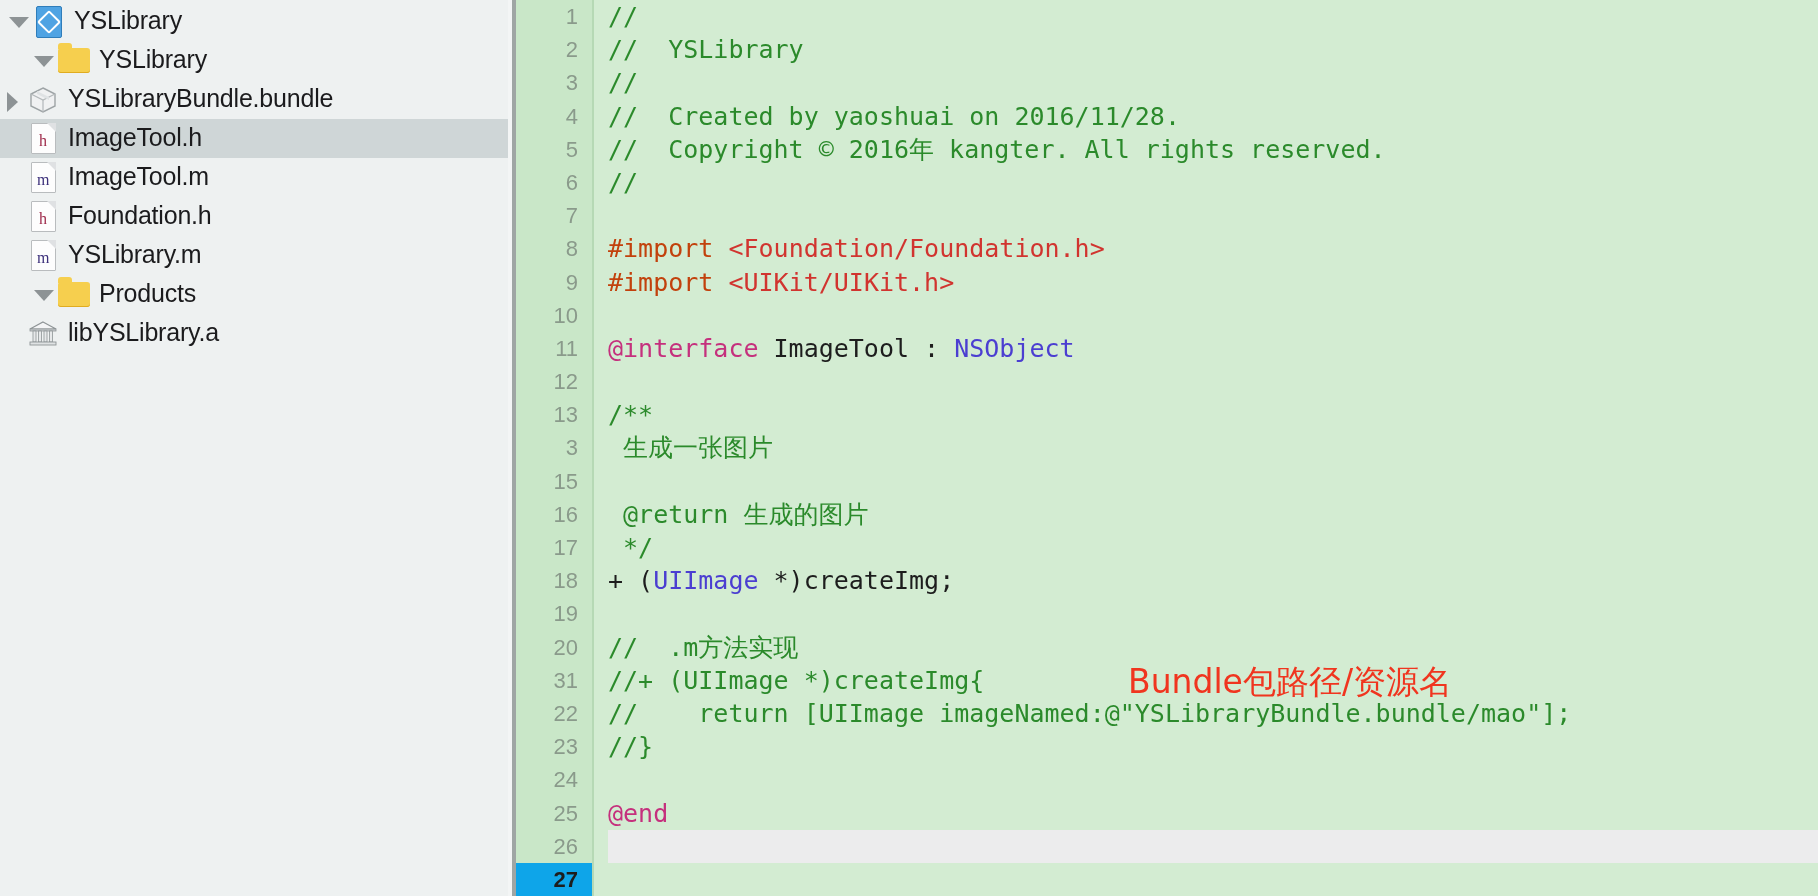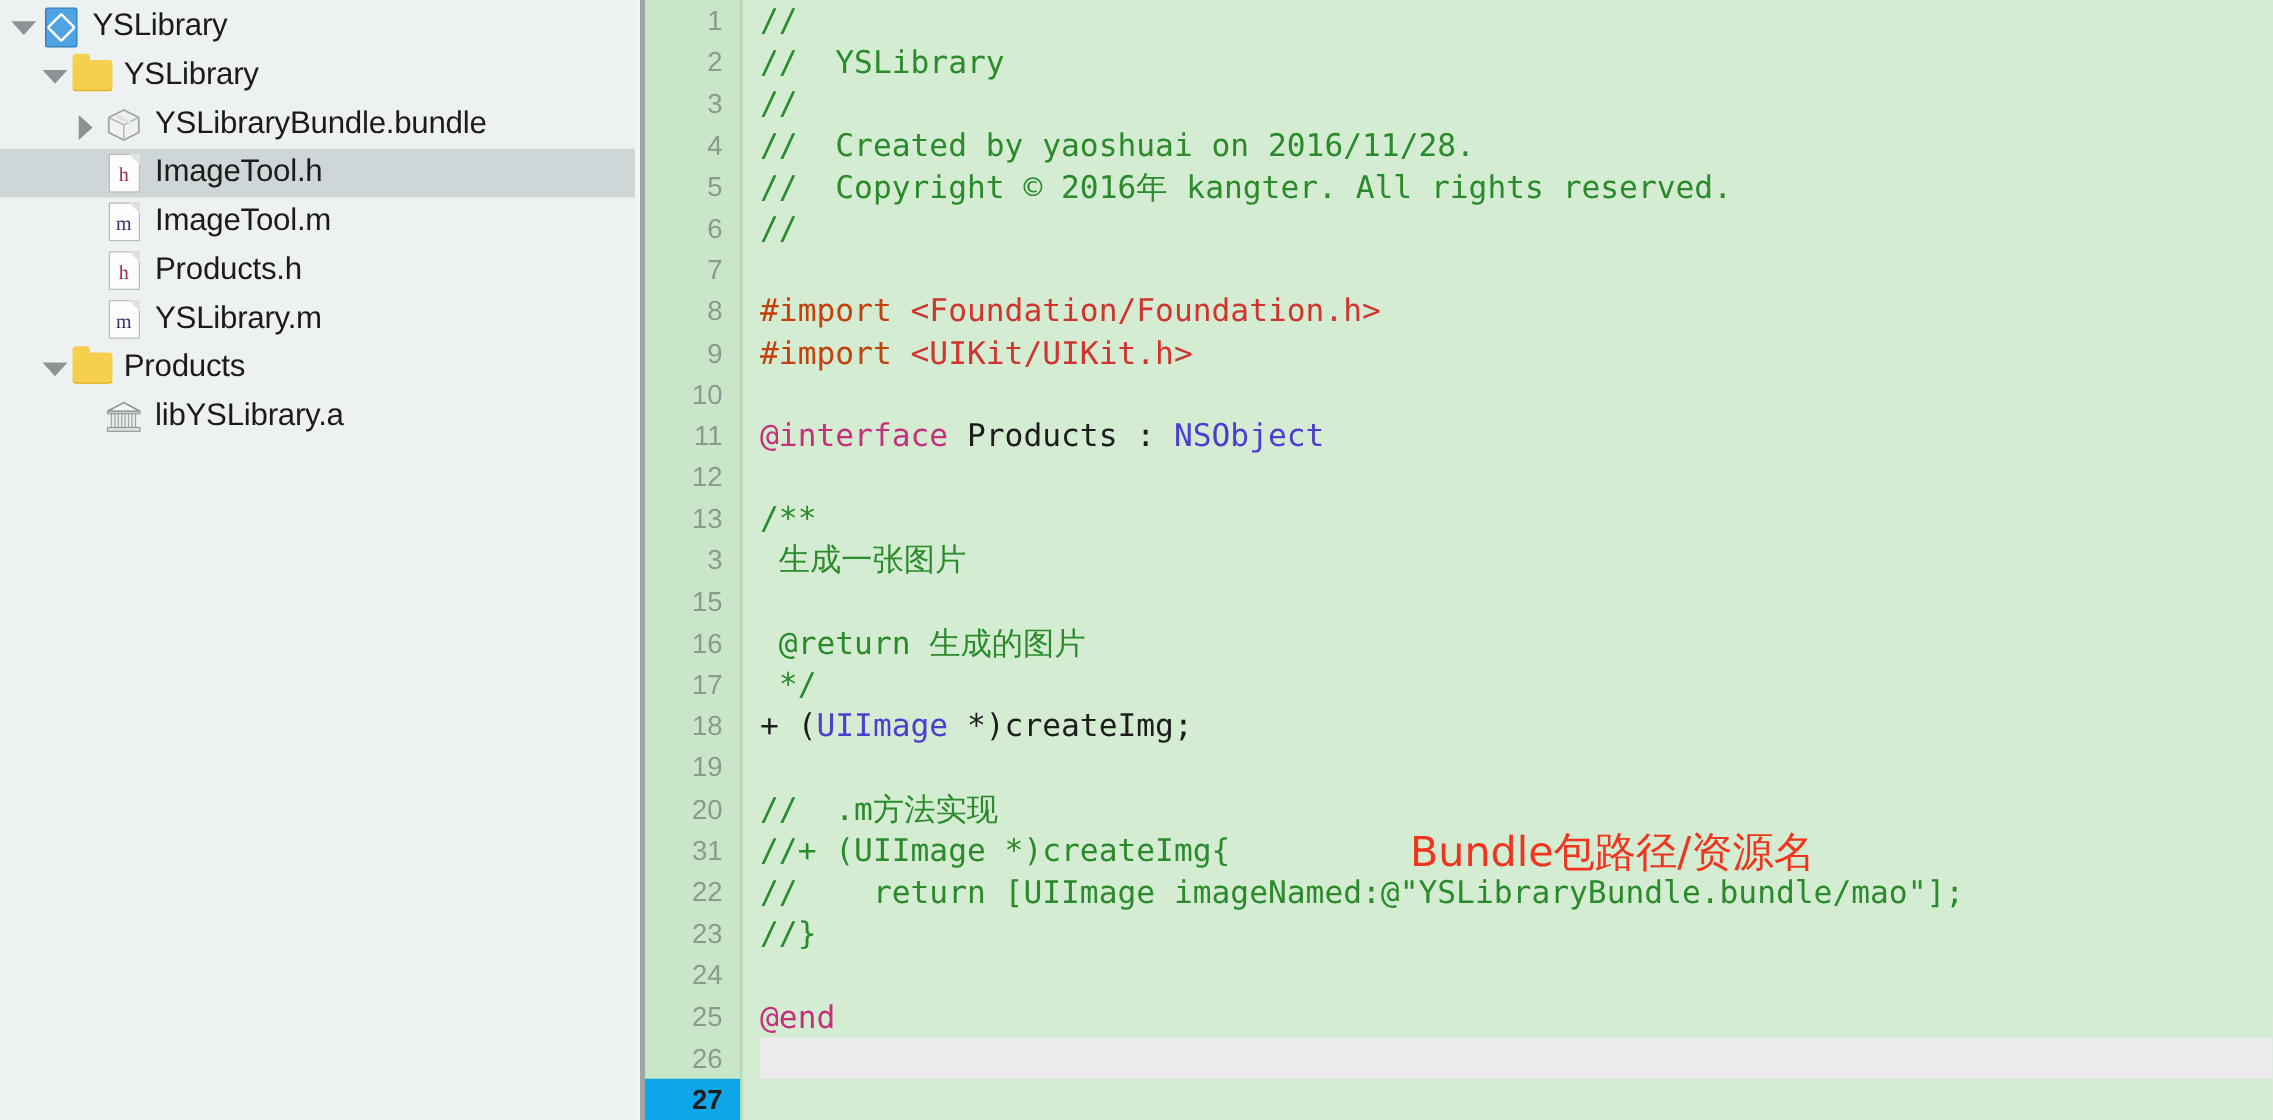--- a/index.html
+++ b/index.html
@@ -151,21 +151,21 @@
     line-height: 1;
     padding-top: 4px;
   }
   .ico-file .ext.h { color: #9e2a4a; }
   .ico-file .ext.m { color: #3b2f7a; }
   .ico-lib svg { display:block; }
 
   
   .ind-0 { padding-left: 6px; }
   .ind-1 { padding-left: 31px; }
-  .ind-2 { padding-left: 56px; }
+  .ind-2 { }
 
   
   #divider {
     width: 8px;
     flex: 0 0 8px;
     height: 896px;
     background: linear-gradient(to right,#f3f5f5 0%, #f3f5f5 45%, #9fa6a4 55%, #9fa6a4 100%);
   }
 
   
@@ -295,21 +295,21 @@
         </span>
         <span class="label">ImageTool.m</span>
       </div>
       <div class="nav-row ind-2">
         <span class="twisty"></span>
         <span class="icon-slot">
           <span class="ico-file">
             <span class="ext h">h</span>
           </span>
         </span>
-        <span class="label">Products.h</span>
+        <span class="label">Foundation.h</span>
       </div>
       <div class="nav-row ind-2">
         <span class="twisty"></span>
         <span class="icon-slot">
           <span class="ico-file">
             <span class="ext m">m</span>
           </span>
         </span>
         <span class="label">YSLibrary.m</span>
       </div>
@@ -375,21 +375,21 @@
         <div class="cline"><span class="tk-comment">//</span></div>
         <div class="cline"><span class="tk-comment">//  YSLibrary</span></div>
         <div class="cline"><span class="tk-comment">//</span></div>
         <div class="cline"><span class="tk-comment">//  Created by yaoshuai on 2016/11/28.</span></div>
         <div class="cline"><span class="tk-comment">//  Copyright © 2016</span><span class="tk-cjk">年</span><span class="tk-comment"> kangter. All rights reserved.</span></div>
         <div class="cline"><span class="tk-comment">//</span></div>
         <div class="cline">&nbsp;</div>
         <div class="cline"><span class="tk-pre">#import </span><span class="tk-str">&lt;Foundation/Foundation.h&gt;</span></div>
         <div class="cline"><span class="tk-pre">#import </span><span class="tk-str">&lt;UIKit/UIKit.h&gt;</span></div>
         <div class="cline">&nbsp;</div>
-        <div class="cline"><span class="tk-kw">@interface</span><span class="tk-plain"> Products : </span><span class="tk-type">NSObject</span></div>
+        <div class="cline"><span class="tk-kw">@interface</span><span class="tk-plain"> ImageTool : </span><span class="tk-type">NSObject</span></div>
         <div class="cline">&nbsp;</div>
         <div class="cline"><span class="tk-comment">/**</span></div>
         <div class="cline"><span class="tk-comment"> </span><span class="tk-cjk">生成一张图片</span></div>
         <div class="cline">&nbsp;</div>
         <div class="cline"><span class="tk-comment"> @return </span><span class="tk-cjk">生成的图片</span></div>
         <div class="cline"><span class="tk-comment"> */</span></div>
         <div class="cline"><span class="tk-plain">+ (</span><span class="tk-type">UIImage</span><span class="tk-plain"> *)createImg;</span></div>
         <div class="cline">&nbsp;</div>
         <div class="cline"><span class="tk-comment">//  .m</span><span class="tk-cjk">方法实现</span></div>
         <div class="cline"><span class="tk-comment">//+ (UIImage *)createImg{</span></div>

